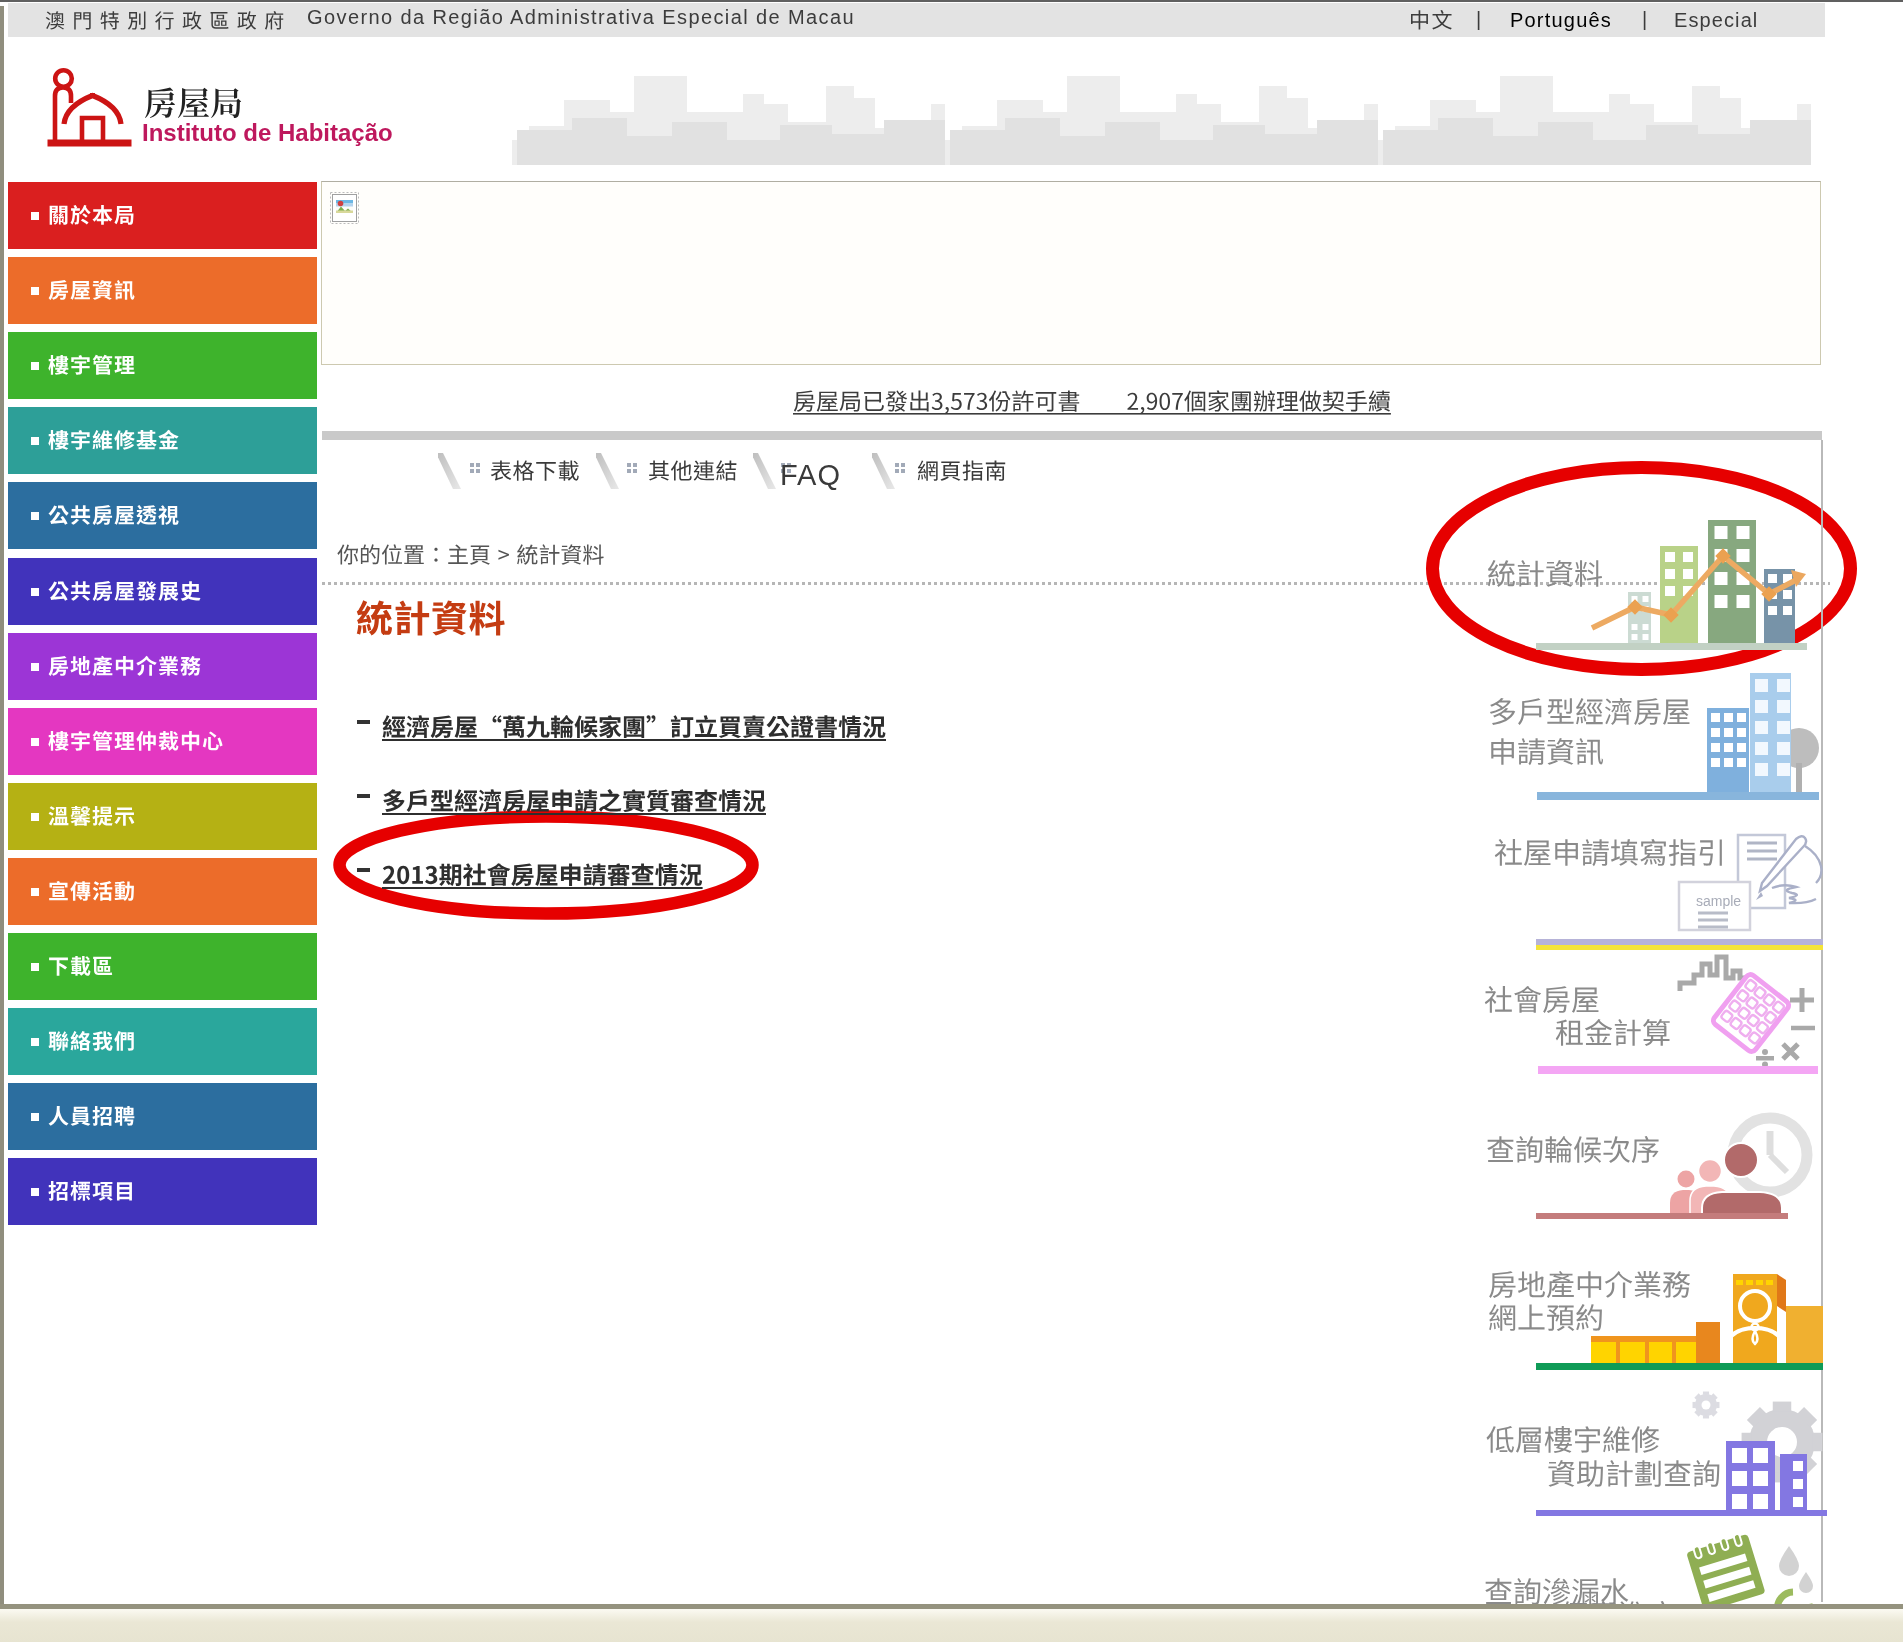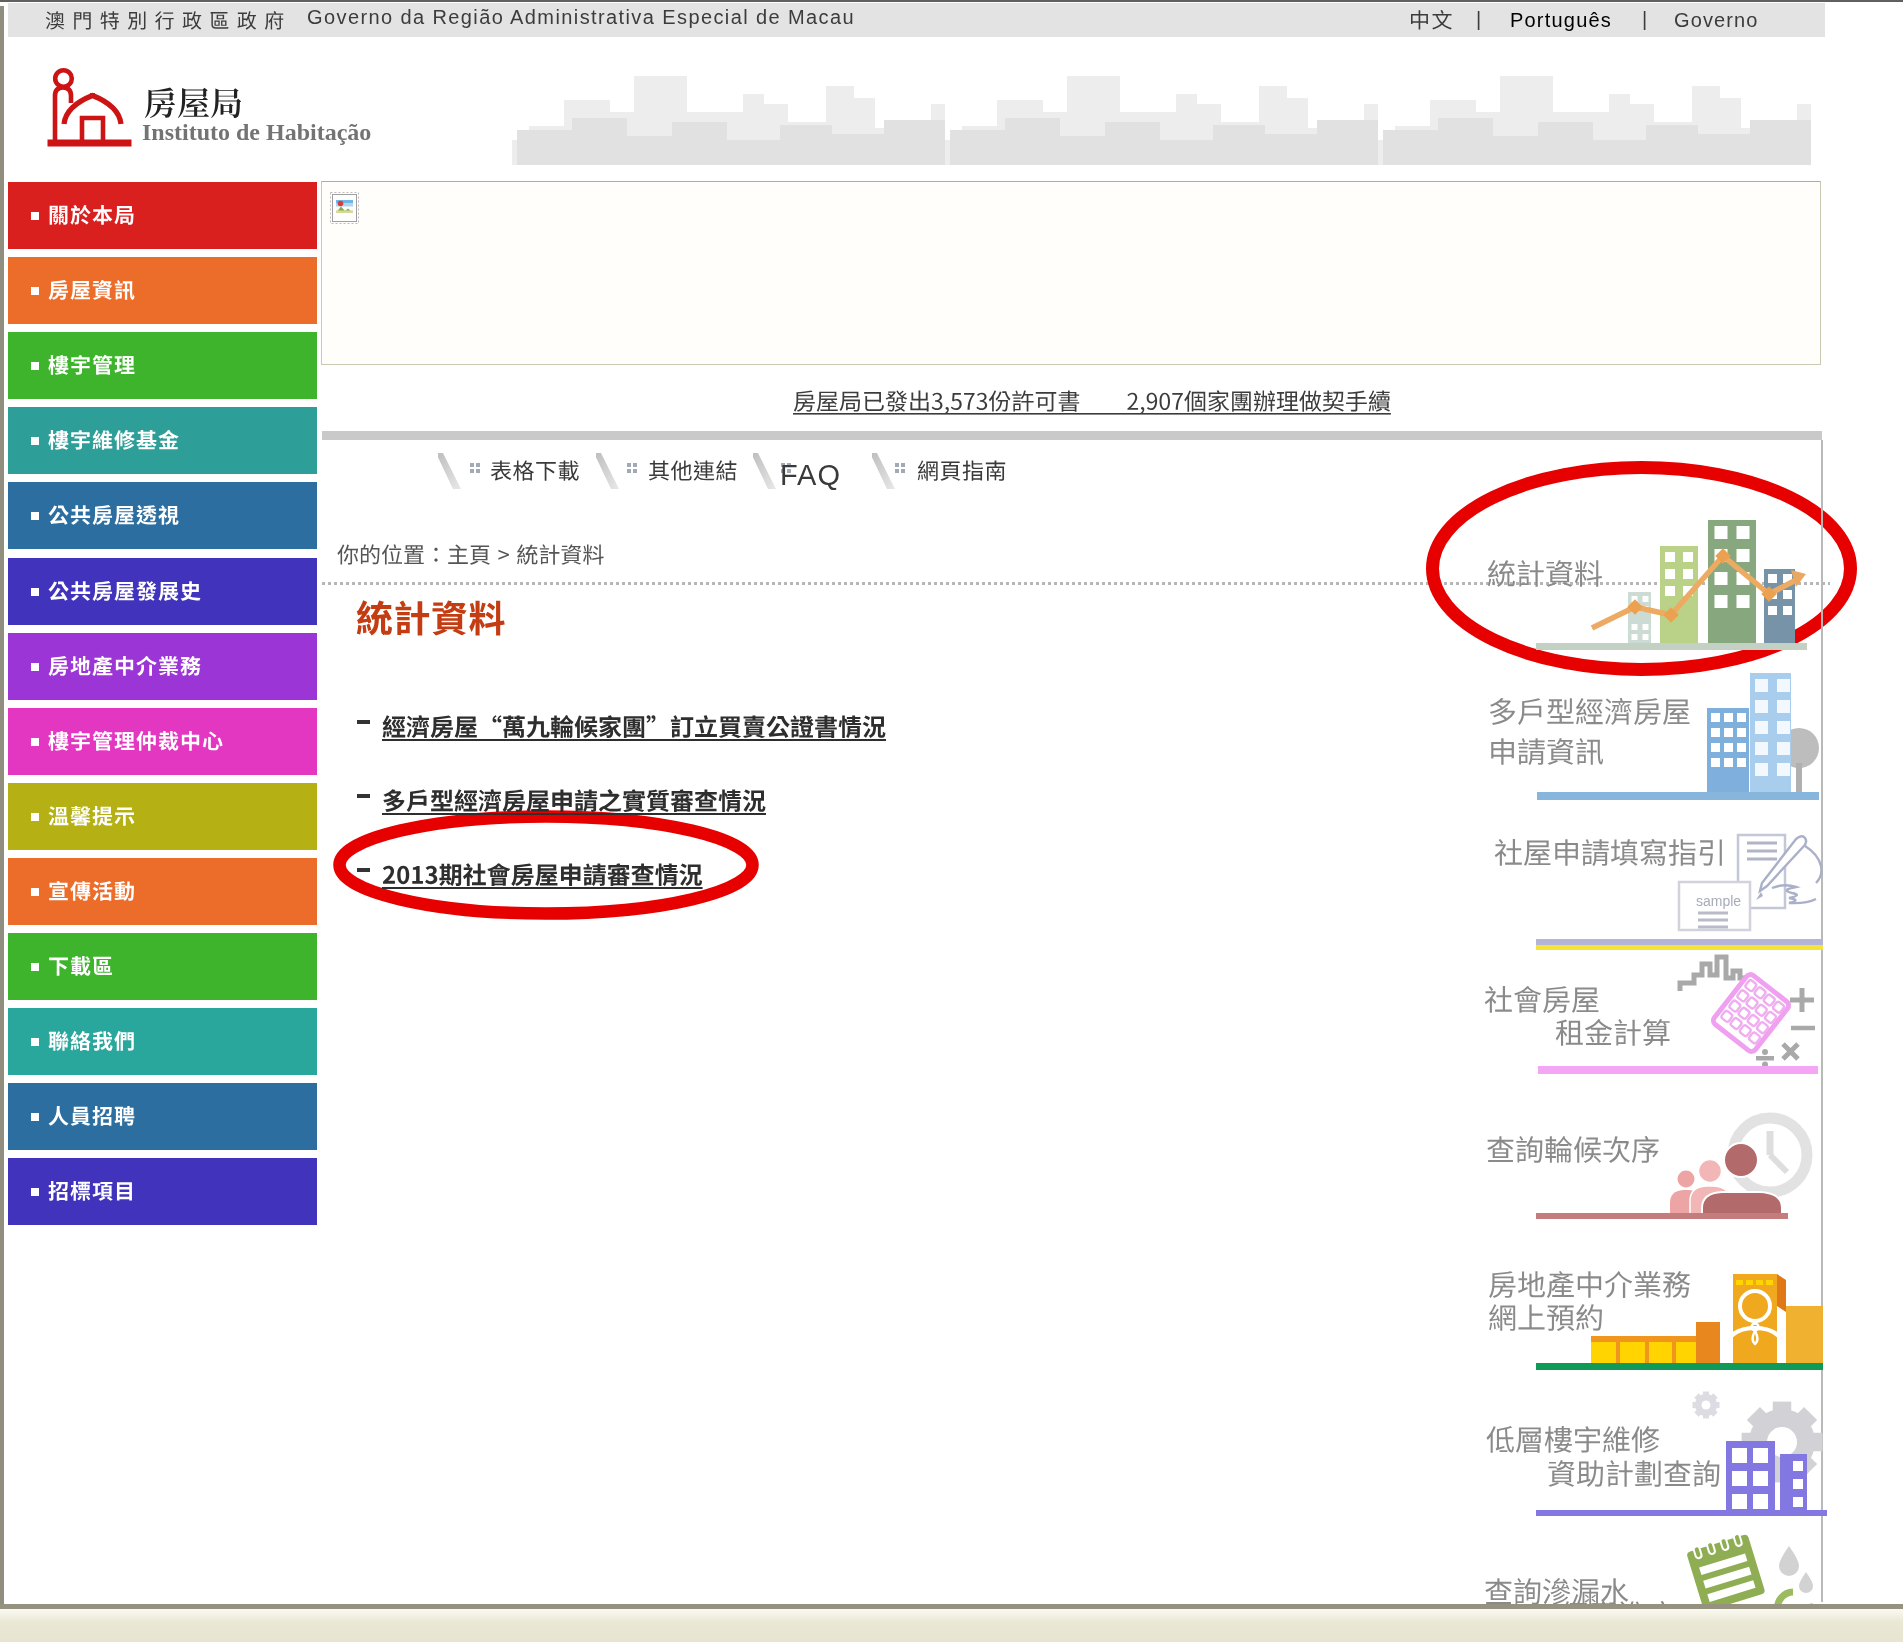--- a/index.html
+++ b/index.html
@@ -210,32 +210,32 @@
       <path id="g198" d="M386 644V557H225V495H386V329H775V495H937V557H775V644H701V557H458V644ZM701 495V389H458V495ZM757 203C713 151 651 110 579 78C508 111 450 153 408 203ZM239 265V203H369L335 189C376 133 431 86 497 47C403 17 298 -1 192 -10C203 -27 217 -56 222 -74C347 -60 469 -35 576 7C675 -37 792 -65 918 -80C927 -61 946 -31 962 -15C852 -5 749 15 660 46C748 93 821 157 867 243L820 268L807 265ZM473 827C487 801 502 769 513 741H126V468C126 319 119 105 37 -46C56 -52 89 -68 104 -80C188 78 201 309 201 469V670H948V741H598C586 773 566 813 548 845Z"></path>
     </defs>
   </svg>
 <div class="abs" style="left:0;top:6px;width:4px;height:1598px;background:#908e7e"></div>
 <div class="abs" style="left:0;top:0;width:1903px;height:2px;background:#606060"></div>
 <div class="abs" style="left:8px;top:3px;width:1817px;height:34px;background:#e3e3e3"></div>
 <div class="abs" style="left:307px;top:6px;font-size:20px;color:#3c3c3c;letter-spacing:1.4px;white-space:nowrap">Governo da Região Administrativa Especial de Macau</div>
 <div class="abs" style="left:1476px;top:8px;font-size:20px;color:#3c3c3c">|</div>
 <div class="abs" style="left:1510px;top:9px;font-size:20px;color:#000000;letter-spacing:1.2px">Português</div>
 <div class="abs" style="left:1642px;top:8px;font-size:20px;color:#3c3c3c">|</div>
-<div class="abs" style="left:1674px;top:9px;font-size:20px;color:#3c3c3c;letter-spacing:1.1px">Governo</div>
+<div class="abs" style="left:1674px;top:9px;font-size:20px;color:#3c3c3c;letter-spacing:1.1px">Especial</div>
 <svg class="abs" style="left:44px;top:62px" width="96" height="96" viewBox="0 0 96 96">
 <g stroke="#cc1414" fill="none">
 <circle cx="19.5" cy="16.5" r="8.3" stroke-width="4.6"></circle>
 <path d="M11,78 L11,34 Q11,25.5 19,25.5 Q27,25.5 27,34 L27,41" stroke-width="4.6"></path>
 <path d="M20,62 Q22,44 48.5,33.5 Q75,44 77,62" stroke-width="5.2"></path>
 <path d="M48.5,34 L48.5,31" stroke-width="5"></path>
 <path d="M38,78 L38,56 L59,56 L59,78" stroke-width="4.6"></path>
 </g>
 <rect x="3.5" y="77.5" width="84" height="7" fill="#cc1414"></rect>
 </svg>
-<div class="abs" style="left:142px;top:119px;font-family:Liberation Serif, serif;font-weight:700;font-size:24px;color:#737373">Instituto de Habitação</div>
+<div class="abs" style="left:142px;top:119px;font-family:Liberation Sans, sans-serif;font-weight:700;font-size:24px;color:#be185d">Instituto de Habitação</div>
 <svg class="abs" style="left:512px;top:70px" width="1300" height="95" viewBox="0 0 1300 95">
     <defs>
       <g id="skb" fill="#ededed">
         <rect x="0" y="70" width="17" height="25"></rect>
         <rect x="17" y="56" width="35" height="39"></rect>
         <rect x="52" y="30" width="46" height="65"></rect>
         <rect x="98" y="42" width="24" height="53"></rect>
         <rect x="122" y="6" width="53" height="89"></rect>
         <rect x="175" y="42" width="56" height="53"></rect>
         <rect x="231" y="24" width="21" height="71"></rect>

